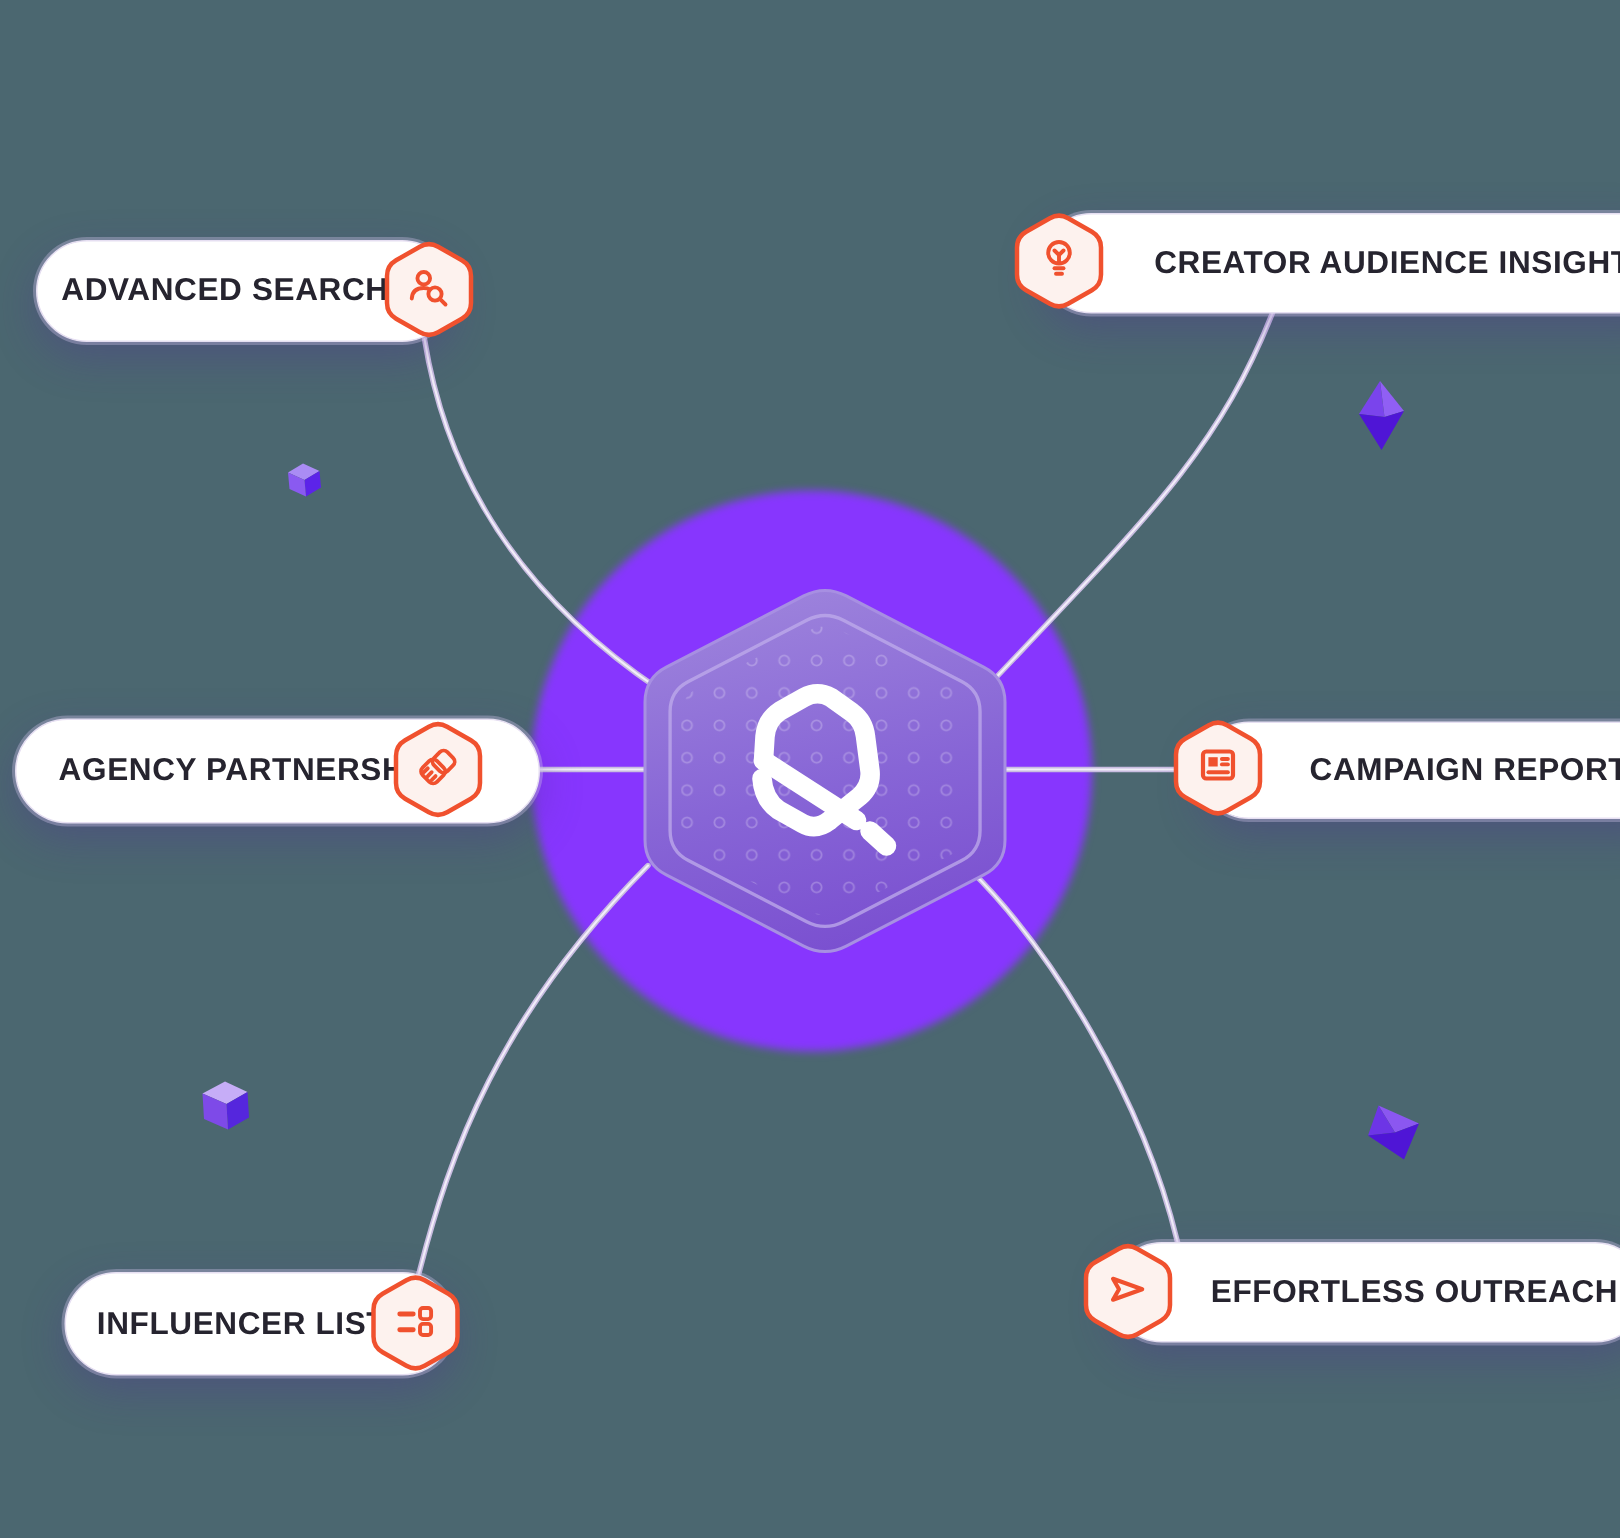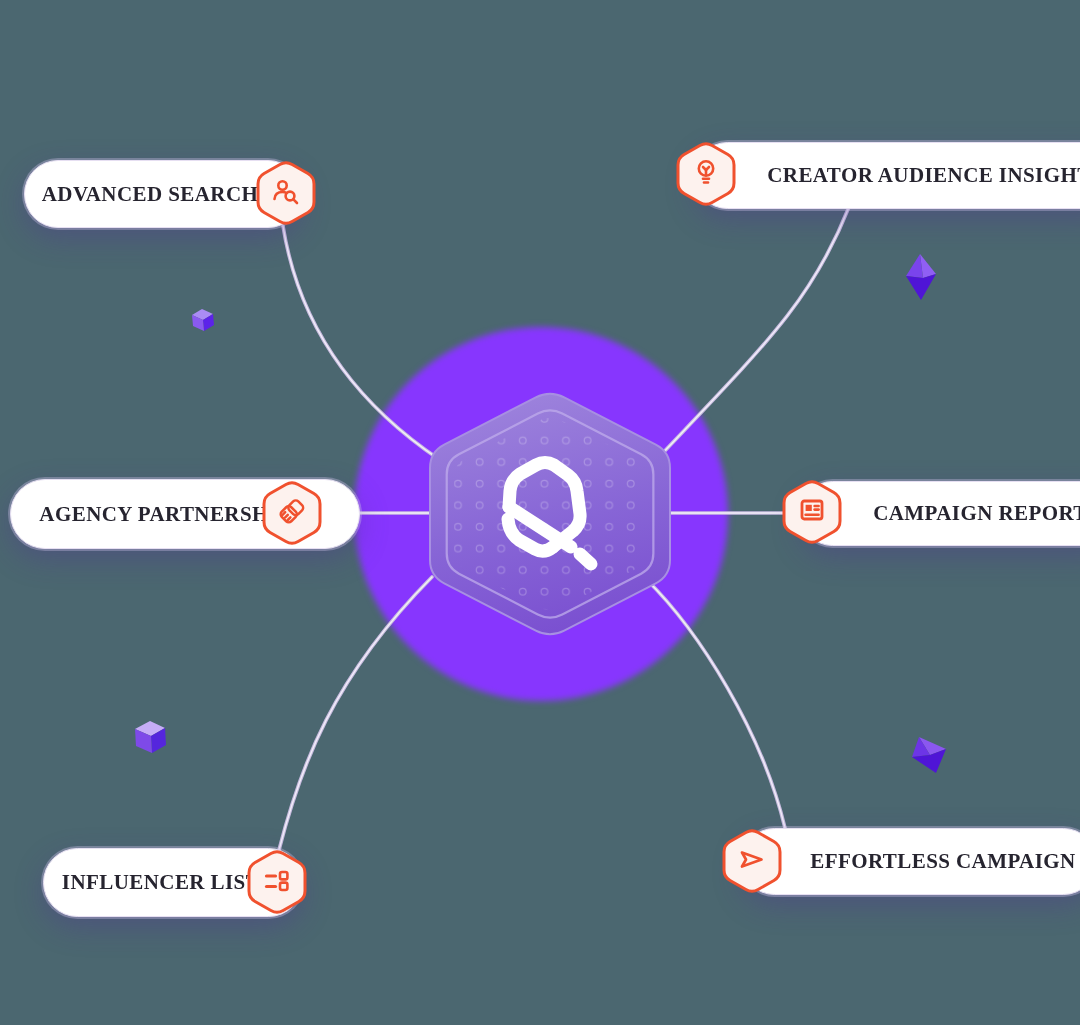--- a/index.html
+++ b/index.html
@@ -1,17 +1,17 @@
 <!DOCTYPE html>
 <html><head>
 <meta charset="utf-8">
 <style>
   html,body{margin:0;padding:0;background:#4b6770;}
   .canvas{position:relative;width:1080px;height:1025px;background:#4b6770;overflow:hidden;
-          font-family:Liberation Serif, serif;}
+          font-family:Liberation Sans, sans-serif;}
   .layer{position:absolute;left:0;top:0;width:1080px;height:1025px;pointer-events:none;}
   
   .glow{position:absolute;left:354px;top:327px;width:374px;height:374px;border-radius:50%;
         background:radial-gradient(circle,#8736fe 0%,#8736fe 74%,rgba(135,54,254,.55) 86%,rgba(135,54,254,0) 97%);
         filter:blur(3px);}
   
   .pill{position:absolute;display:flex;align-items:center;justify-content:center;
         background:#ffffff;border:1px solid #e6dff2;border-radius:40px;
         box-shadow:0 0 0 2px rgba(210,198,236,.35),0 10px 28px rgba(80,50,150,.35);
         color:#26242f;font-weight:700;font-size:21px;letter-spacing:.02em;white-space:nowrap;}
@@ -116,21 +116,21 @@
   <div class="pill pill-ap">
     <span>AGENCY PARTNERSHIP</span>
   </div>
   <div class="pill pill-cr">
     <span>CAMPAIGN REPORTS</span>
   </div>
   <div class="pill pill-il">
     <span>INFLUENCER LIST</span>
   </div>
   <div class="pill pill-eo">
-    <span>EFFORTLESS CAMPAIGN</span>
+    <span>EFFORTLESS OUTREACH</span>
   </div>
 
   <div class="badge badge-as">
     <svg width="62" height="68" viewBox="0 0 62 68">
       <path d="M 24.92 5.48 Q 31 2 37.08 5.48 L 52.92 14.52 Q 59 18 59 25 L 59 43 Q 59 50 52.92 53.48 L 37.08 62.52 Q 31 66 24.92 62.52 L 9.08 53.48 Q 3 50 3 43 L 3 25 Q 3 18 9.08 14.52 Z" fill="#fdf2ee" stroke="#f0512e" stroke-width="3"></path>
       <g transform="translate(15,17)" fill="none" stroke="#f0512e" stroke-width="2.6" stroke-linecap="round">
         <circle cx="12.5" cy="9.5" r="4.2"></circle>
         <path d="M 4.5 23 Q 5 16 12.5 16 Q 15 16 16.6 17"></path>
         <circle cx="20" cy="20" r="4.4"></circle>
         <path d="M 23.4 23.4 L 27 27"></path>

